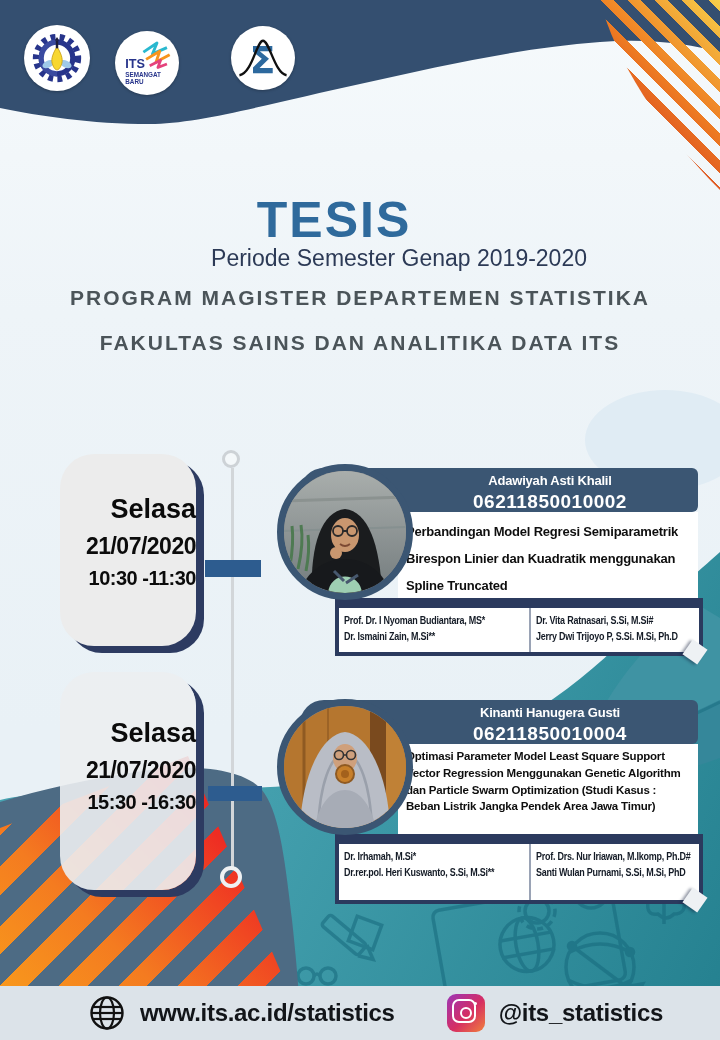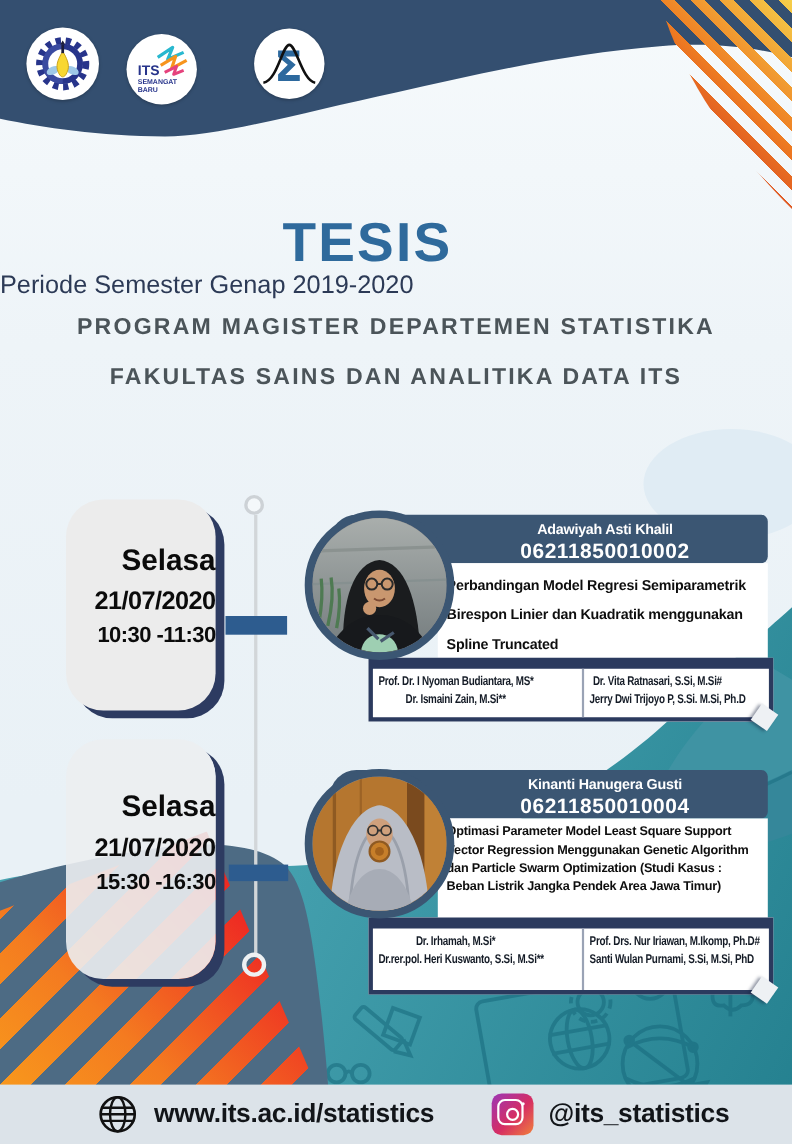--- a/index.html
+++ b/index.html
@@ -25,21 +25,21 @@
     -webkit-mask-image:repeating-linear-gradient(45deg,#000 0 9px,transparent 9px 19px);
     mask-image:repeating-linear-gradient(45deg,#000 0 9px,transparent 9px 19px);
     clip-path:path("M80,0 H200 V190 C140,130 95,60 80,0 Z");
   }
 
   
   .title-main{left:0;top:134px;width:720px;text-align:center;
     font-size:57px;font-weight:bold;letter-spacing:0;color:#272d5f;}
   .title-sub{left:0;top:191px;width:668px;text-align:center;
     font-size:50px;font-weight:bold;color:#2f6a9c;letter-spacing:2px;}
-  .title-period{left:0;top:245px;width:587px;text-align:left;
+  .title-period{left:0;top:245px;width:587px;text-align:right;
     font-size:23px;color:#2c3a56;}
   .program-line1{left:0;top:286px;width:720px;text-align:center;
     font-size:21px;font-weight:bold;letter-spacing:2px;color:#4b5459;}
   .program-line2{left:0;top:331px;width:720px;text-align:center;
     font-size:21px;font-weight:bold;letter-spacing:2px;color:#4b5459;}
 
   .pale-blob{right:-25px;top:390px;width:160px;height:100px;border-radius:50%;background:#e0ecf4;}
 
   
   .bg-bottom{left:0;top:540px;width:720px;height:500px;}
@@ -78,21 +78,21 @@
 
   .whitebox{background:#fff;color:#0e0e0e;font-weight:bold;box-sizing:border-box;}
   .whitebox1{left:398px;top:512px;width:300px;height:86px;padding:6px 8px;
     font-size:13px;line-height:27px;letter-spacing:-0.2px;}
   .whitebox2{left:398px;top:744px;width:300px;height:92px;padding:4px 8px;
     font-size:11.5px;line-height:16.8px;letter-spacing:-0.2px;}
 
   .exam{background:#fff;border:4px solid #2b3a5e;border-top-width:10px;display:flex;box-sizing:border-box;}
   .exam1{left:335px;top:598px;width:368px;height:58px;}
   .exam2{left:335px;top:834px;width:368px;height:70px;}
-  .exam .col{padding:4px 5px;overflow:hidden;text-align:center;}
+  .exam .col{padding:4px 5px;overflow:hidden;}
   .exam .col1{width:50%;border-right:2px solid #9aa3b5;}
   .exam .col2{flex:1;}
   .exam .line{font-size:11.5px;font-weight:bold;line-height:16px;color:#141b26;
     white-space:nowrap;letter-spacing:-0.3px;transform:scaleX(.78);transform-origin:0 50%;}
   .fold{position:absolute;right:-5px;bottom:-9px;width:18px;height:18px;background:#eef1f4;
     transform:rotate(35deg);box-shadow:-2px 2px 3px rgba(20,30,60,.45);}
 
   .photo{border:7px solid #3b5673;border-radius:50%;overflow:hidden;background:#888;box-sizing:border-box;}
   .photo1{left:277px;top:464px;width:136px;height:136px;}
   .photo2{left:277px;top:699px;width:136px;height:136px;}

